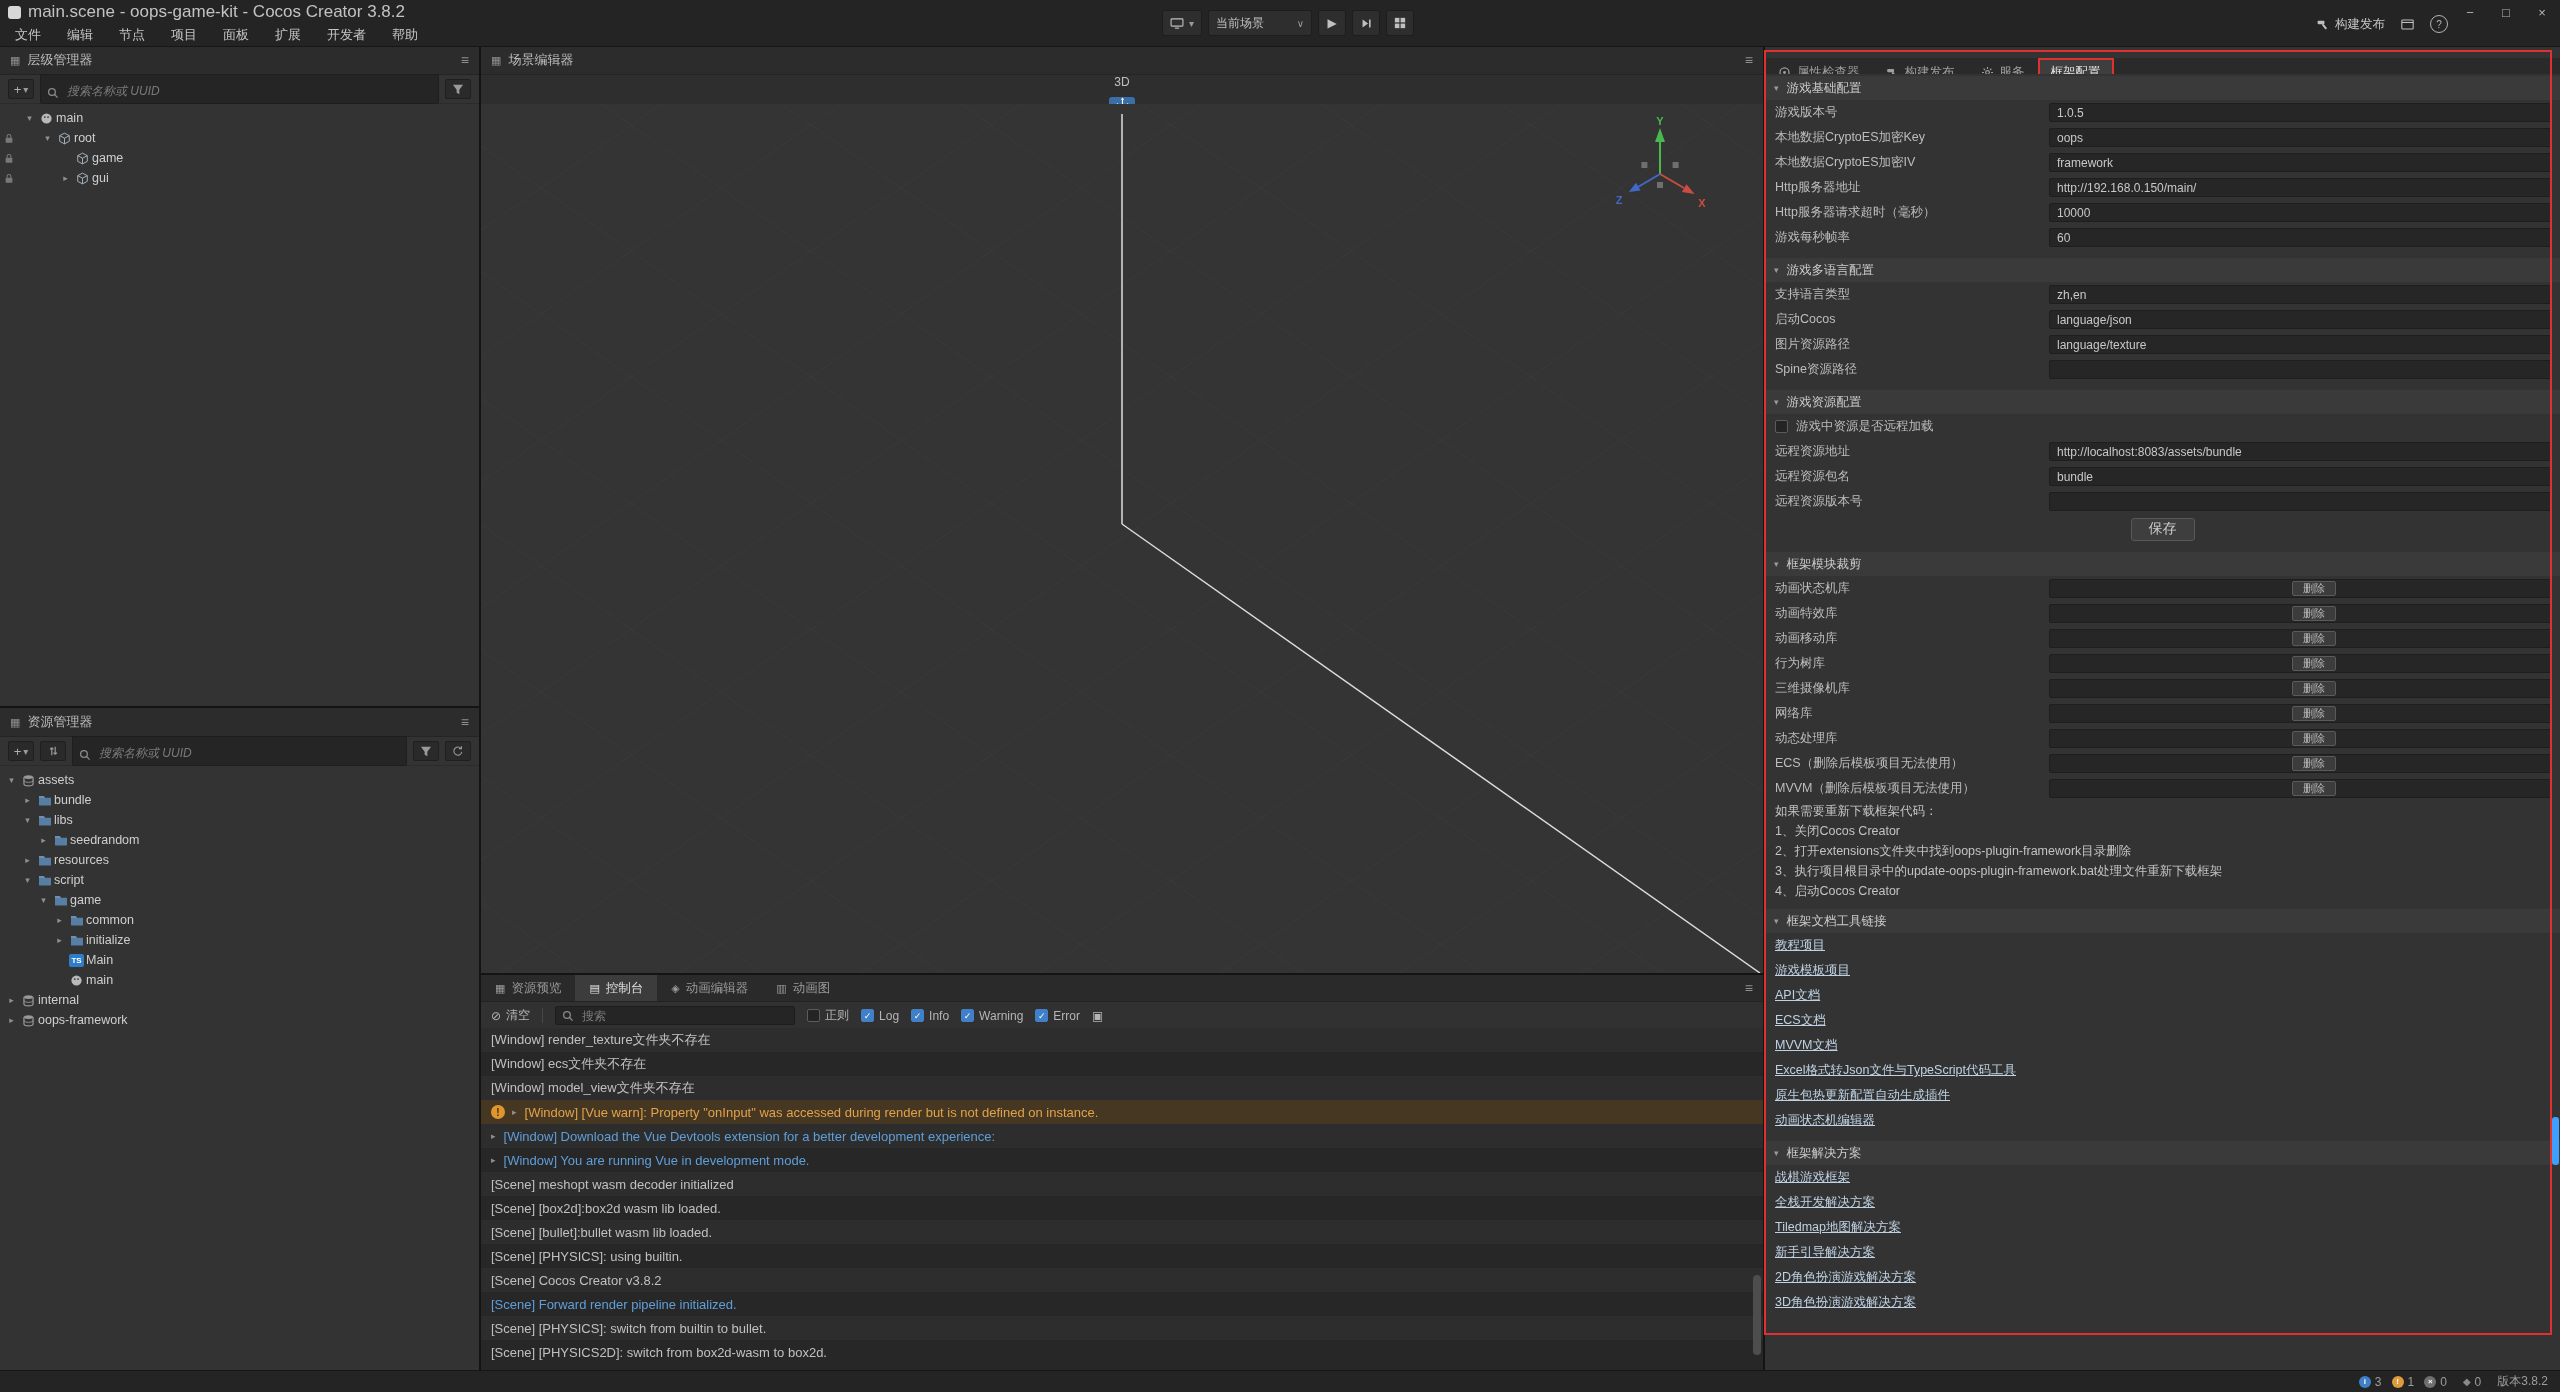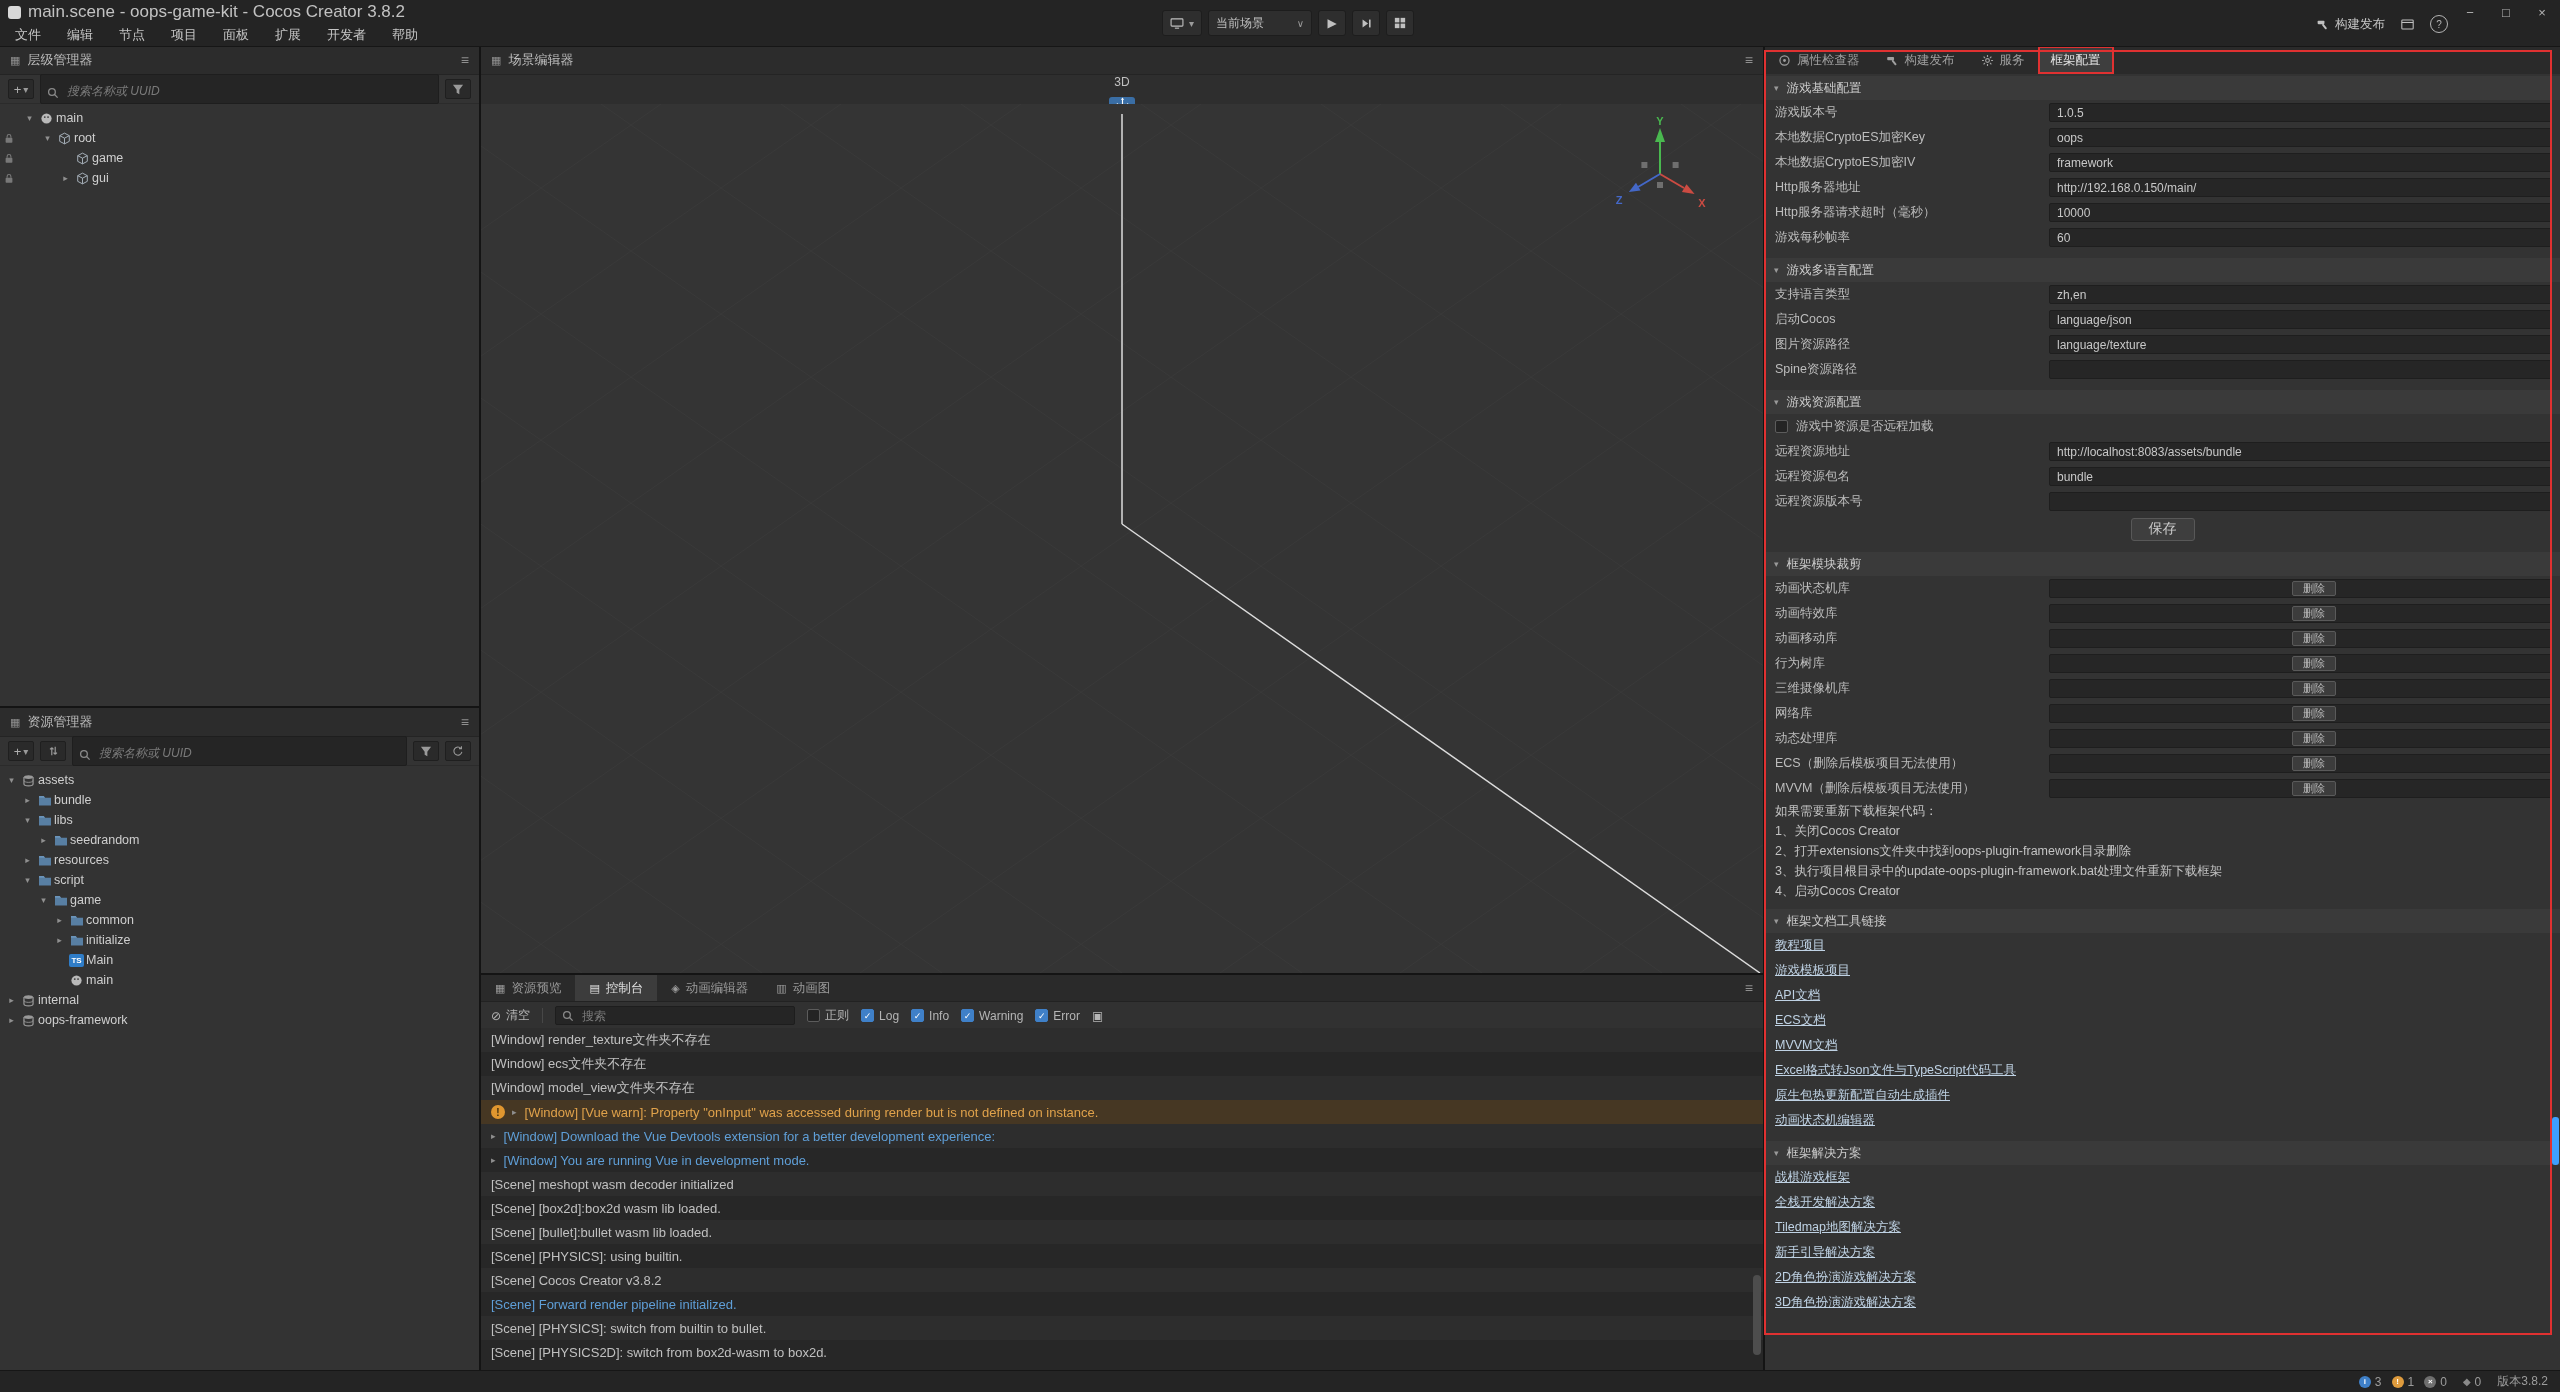--- a/index.html
+++ b/index.html
@@ -76,21 +76,21 @@
   .console-logs{position:absolute;left:0;right:0;top:53px;bottom:0;background:#272727;overflow:hidden;}
   .log-row{height:24px;display:flex;align-items:center;padding:0 10px;font-size:13px;color:#c0c0c0;white-space:nowrap;overflow:hidden;}
   .log-row:nth-child(odd){background:#2d2d2d;}
   .log-row.warn{background:#463723;color:#e0a24b;}
   .log-row.info{color:#5f9fd8;}
   .log-row.blue{color:#5f9fd8;}
   .log-exp{color:#8f8f8f;margin-right:8px;font-size:9px;}
   .warn-ic{width:14px;height:14px;border-radius:50%;background:#e0962f;color:#3c2c0d;font-size:10px;font-weight:bold;display:inline-flex;align-items:center;justify-content:center;margin-right:7px;flex:none;}
   .console-scrollthumb{position:absolute;right:2px;top:300px;width:8px;height:80px;background:#4d4d4d;border-radius:4px;}
   
-  .insp-tabs{height:28px;background:#2a2a2a;display:flex;align-items:stretch;border-bottom:1px solid #222;}
+  .insp-tabs{height:28px;background:#2a2a2a;display:flex;align-items:stretch;border-bottom:1px solid #222;margin-top:12px;}
   .itab{display:flex;align-items:center;gap:6px;padding:0 13px;font-size:12.5px;color:#9f9f9f;}
   .itab.active{background:#3e3e3e;color:#e5e5e5;outline:2px solid #e03131;outline-offset:-2px;}
   .insp-body{position:absolute;left:0;right:0;top:28px;bottom:0;background:#333;overflow:hidden;}
   .sec-header{height:24px;margin-top:8px;background:#3a3a3a;display:flex;align-items:center;gap:8px;padding:0 9px;font-size:12.5px;color:#cccccc;}
   .sec-header.first{margin-top:2px;}
   .sec-arrow{color:#999;font-size:9px;}
   .frow{height:25px;display:flex;align-items:center;justify-content:flex-end;}
   .flabel{width:284px;padding-left:10px;font-size:12.5px;color:#bdbdbd;box-sizing:border-box;white-space:nowrap;overflow:hidden;flex:none;}
   .finput{flex:1;margin-right:8px;height:19px;background:#262626;border:1px solid #1e1e1e;border-radius:2px;color:#c8c8c8;font-size:12px;padding:0 7px;font-family:inherit;outline:none;box-sizing:border-box;min-width:0;}
   .chkrow{height:25px;display:flex;align-items:center;gap:8px;padding-left:10px;font-size:12.5px;color:#bdbdbd;}

